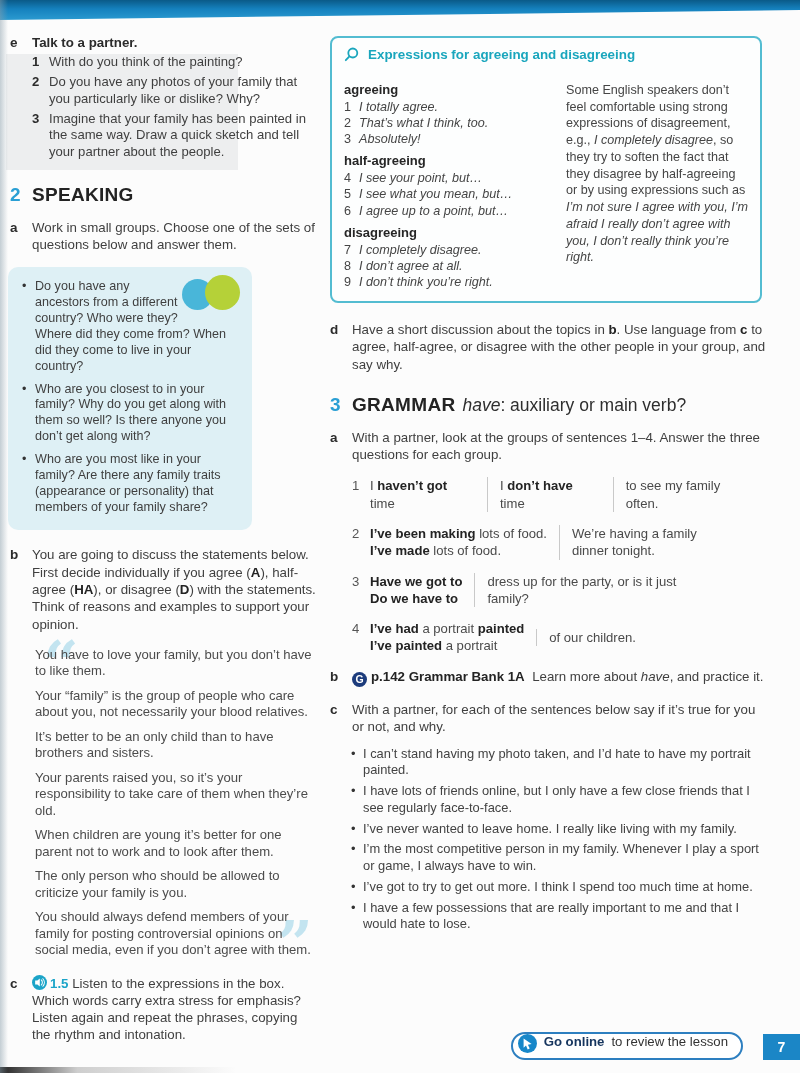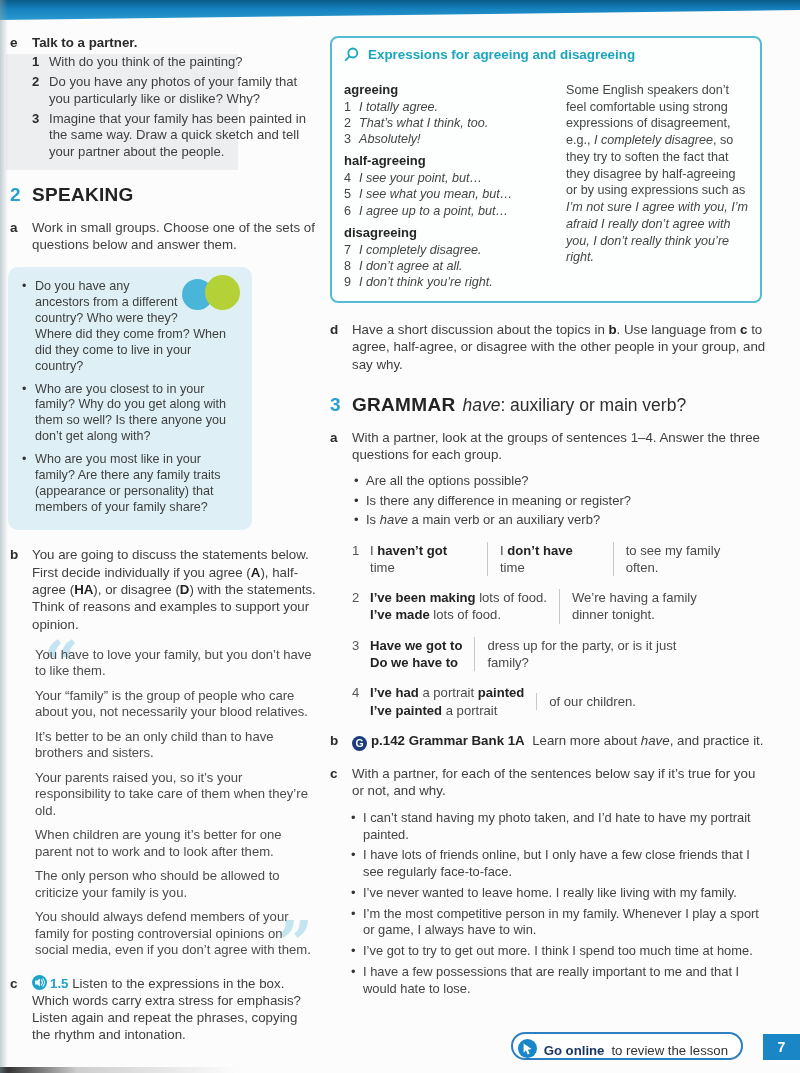--- a/index.html
+++ b/index.html
@@ -80,21 +80,21 @@
   .grp b { color:#232323; }
   .gc.center { align-self:center; }
   .w160 { width:168px; }
   .w250 { max-width:250px; }
 
   .gbic { display:inline-flex; width:15px; height:15px; border-radius:50%; background:#1d3c7c; color:#fff; font-size:10.5px; font-weight:bold; align-items:center; justify-content:center; vertical-align:-2px; margin-right:4px; }
   .navy { color:#1d3c7c; }
   .t i { font-style:italic; }
 
   .footer { position:absolute; left:0; right:0; top:1031px; height:32px; }
-  .gobtn { position:absolute; right:57px; top:1px; height:28px; border:2px solid #2d7fc0; border-radius:15px; display:flex; align-items:flex-end; padding:12px 13px 0 5px; gap:7px; background:#fff; font-size:13.2px; color:#333; cursor:pointer; }
+  .gobtn { position:absolute; right:57px; top:1px; height:28px; border:2px solid #2d7fc0; border-radius:15px; display:flex; align-items:flex-start; padding:0 13px 0 5px; gap:7px; background:#fff; font-size:13.2px; color:#333; cursor:pointer; }
   .gobtn b { color:#16355e; }
   .gocirc { width:19px; height:19px; border-radius:50%; background:#1787c9; display:flex; align-items:center; justify-content:center; }
   .pnum { position:absolute; right:0; top:3px; width:37px; height:26px; background:#1b86c6; color:#fff; font-weight:bold; font-size:14px; display:flex; align-items:center; justify-content:center; }
 </style>
 </head>
 <body>
 
 <div class="page">
   <div class="band"></div>
   <div class="ledge"></div>
@@ -248,25 +248,20 @@
       <span class="subt"><i>have</i><span>: auxiliary or main verb?</span></span>
     </div>
 
     <div class="ex">
       <span class="exl">a</span>
       <div class="exbody">
           <p class="t">With a partner, look at the groups of sentences 1–4. Answer the three questions for each group.</p>
         </div>
     </div>
 
-    <ul class="dots">
-      <li><span>Are all the options possible?</span></li>
-      <li><span>Is there any difference in meaning or register?</span></li>
-      <li><span>Is </span><i>have</i><span> a main verb or an auxiliary verb?</span></li>
-    </ul>
 
     <div class="grp">
       <span class="gnum">1</span>
       <div class="gc"><span>I </span><b>haven’t got</b><span> time</span></div>
       <div class="gc"><span>I </span><b>don’t have</b><span> time</span></div>
       <div class="gc"><span>to see my family often.</span></div>
     </div>
 
     <div class="grp">
       <span class="gnum">2</span>

